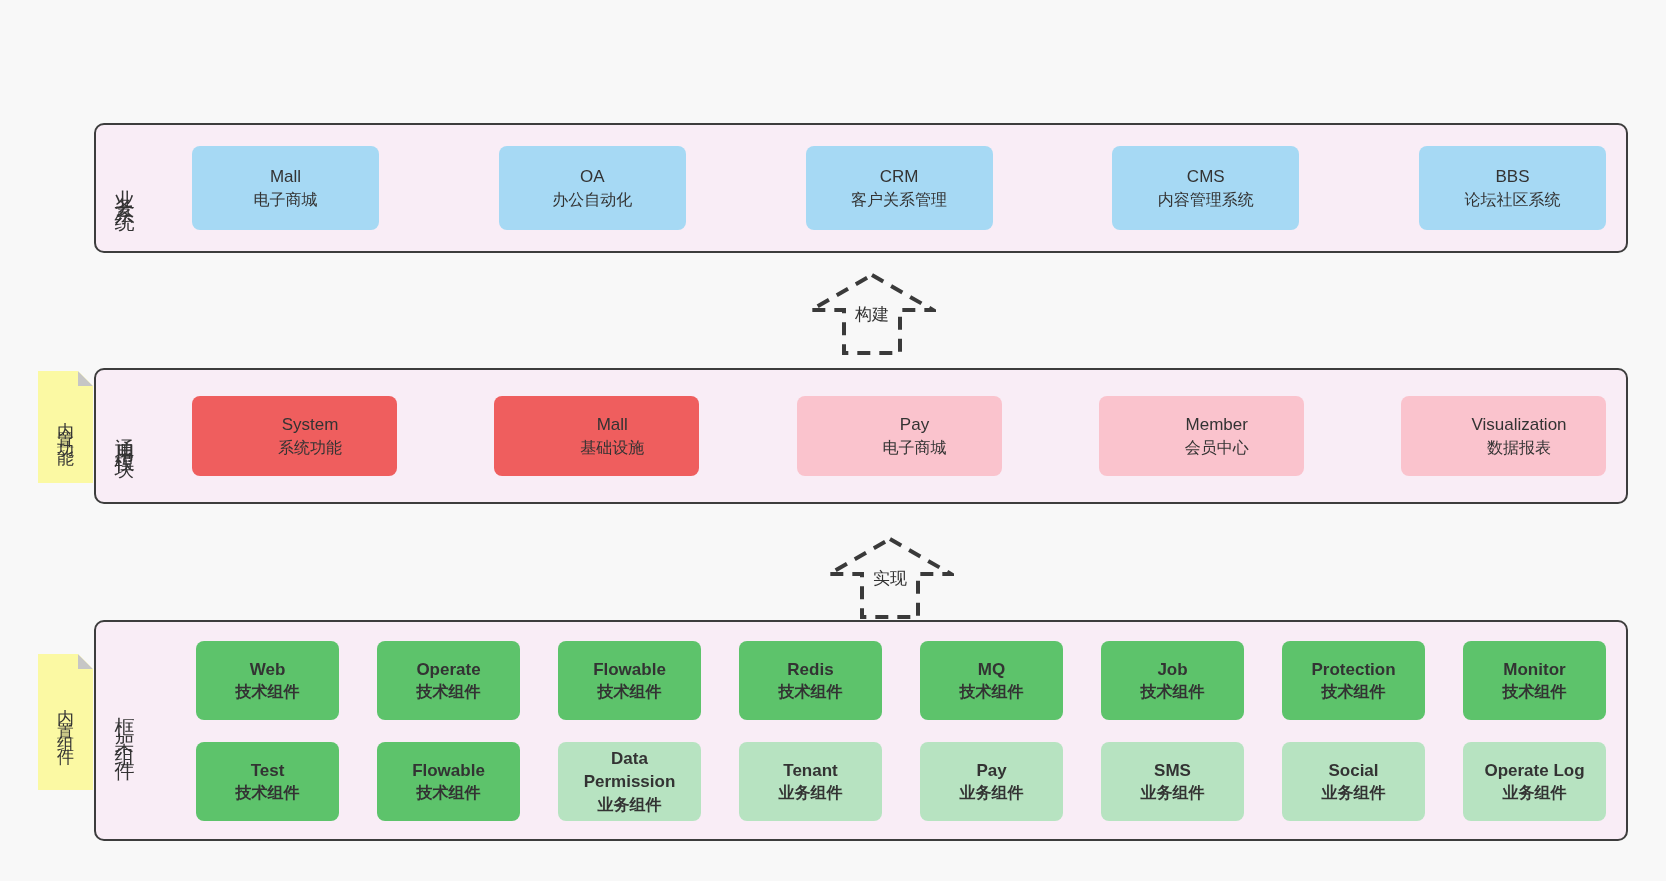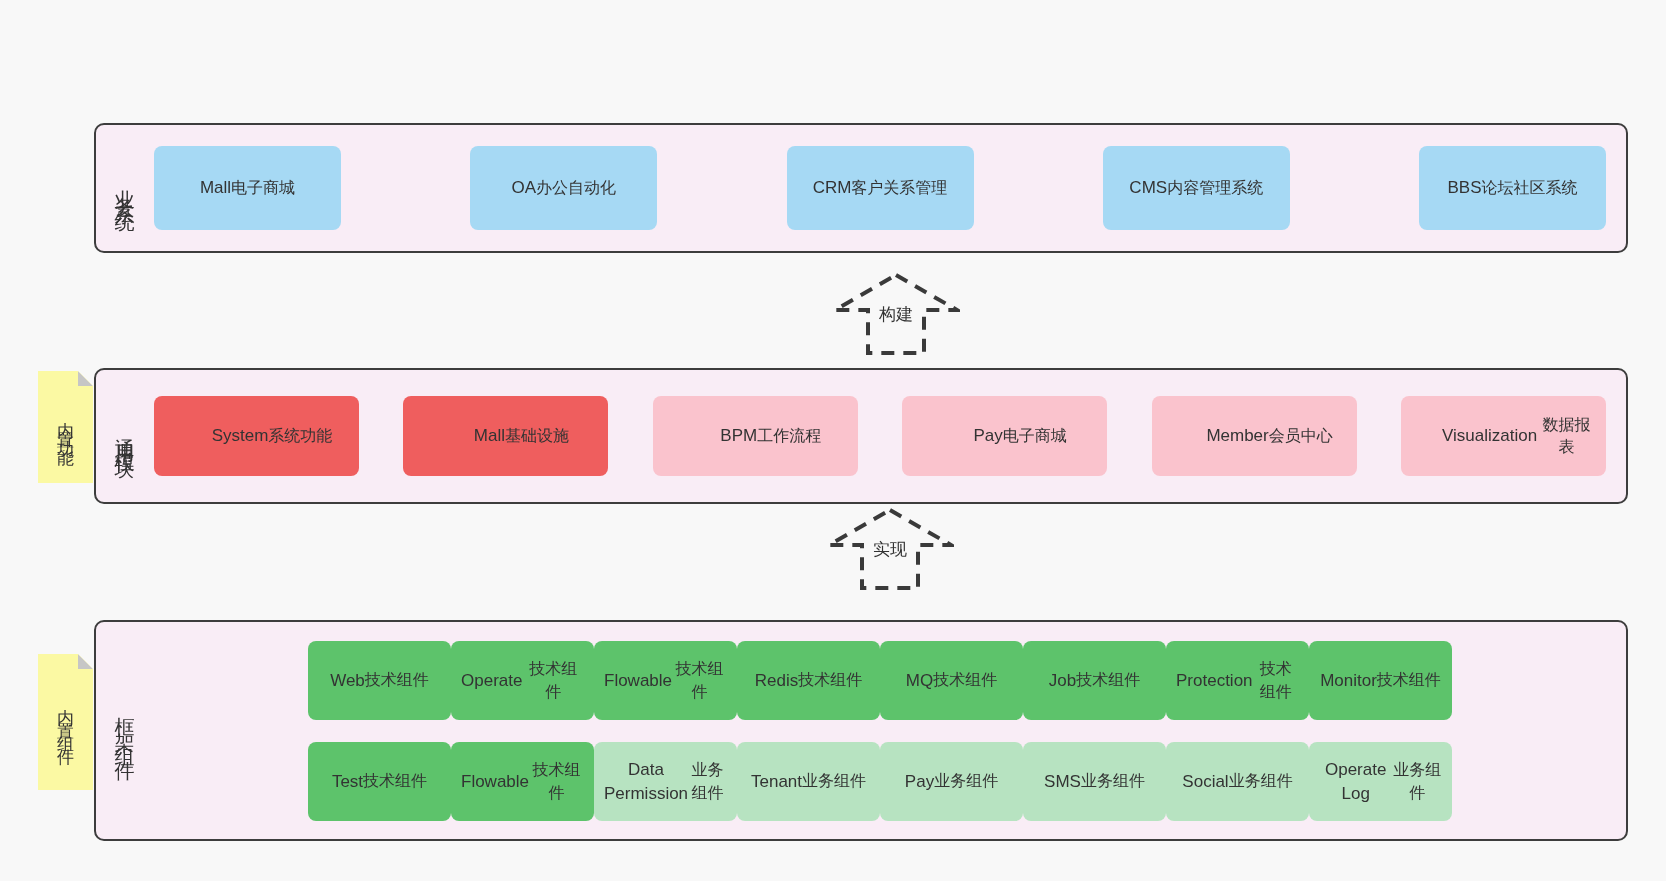--- a/index.html
+++ b/index.html
@@ -20,38 +20,38 @@
   #band-modules{left:94px;top:368px;width:1534px;height:136px;}
   #band-framework{left:94px;top:620px;width:1534px;height:221px;}
 
   .v-label{width:58px;display:flex;align-items:center;justify-content:center;
            writing-mode:vertical-rl;text-orientation:upright;
            font-size:20px;color:var(--text);letter-spacing:7px;line-height:1;}
   #band-framework .v-label{letter-spacing:15px;}
 
   .boxes{flex:1;display:flex;align-items:center;justify-content:space-between;padding:0 20px 0 0;}
   .rows{flex:1;display:flex;flex-direction:column;justify-content:space-between;padding:19px 20px 18px 0;}
-  .box-row{display:flex;justify-content:center;}
-
-  .box{border-radius:8px;display:flex;flex-direction:row;align-items:center;justify-content:center;
-       text-align:center;color:var(--text);padding:4px 10px;line-height:1.38;}
+  .box-row{display:flex;justify-content:flex-end;font-weight:bold;}
+
+  .box{border-radius:8px;display:flex;flex-direction:column;align-items:center;justify-content:center;
+       text-align:center;color:var(--text);padding:4px 10px;line-height:1.38;margin-left:38px;}
   .box .name{font-size:17px;}
   .box .desc{font-size:16px;}
   #band-business .box{width:187px;height:84px;}
   #band-modules .box{width:205px;height:80px;padding-left:41px;}
   #band-framework .box{width:143px;height:79px;}
   .v-blue{background:var(--box-blue);}
   .v-red{background:var(--box-red);}
   .v-pink{background:var(--box-pink);}
   .v-green{background:var(--box-green);}
   .v-green_light{background:var(--box-green-light);}
 
   .arrow{position:absolute;width:128px;height:84px;}
-  #arrow-build{left:832px;top:272px;}
-  #arrow-implement{left:826px;top:507px;}
+  #arrow-build{left:808px;top:272px;}
+  #arrow-implement{left:826px;top:536px;}
   .arrow svg{position:absolute;inset:0;}
   .arrow-label{position:absolute;left:50%;top:30px;transform:translateX(-50%);
                font-size:17px;color:var(--text);background:var(--canvas-bg);
                padding:1px 3px;white-space:nowrap;}
 
   .note{position:absolute;background:var(--note-yellow);z-index:3;
         display:flex;align-items:center;justify-content:center;
         writing-mode:vertical-rl;text-orientation:upright;
         font-size:17px;color:var(--text);line-height:1;
         clip-path:polygon(0 0,calc(100% - 15px) 0,100% 15px,100% 100%,0 100%);}
@@ -106,24 +106,20 @@
     <div class="boxes">
         <div class="box v-red">
     <span class="name">System</span>
     <span class="desc">系统功能</span>
   </div>
         <div class="box v-red">
     <span class="name">Mall</span>
     <span class="desc">基础设施</span>
   </div>
         <div class="box v-pink">
-    <span class="name">BPM</span>
-    <span class="desc">工作流程</span>
-  </div>
-        <div class="box v-pink">
     <span class="name">Pay</span>
     <span class="desc">电子商城</span>
   </div>
         <div class="box v-pink">
     <span class="name">Member</span>
     <span class="desc">会员中心</span>
   </div>
         <div class="box v-pink">
     <span class="name">Visualization</span>
     <span class="desc">数据报表</span>

